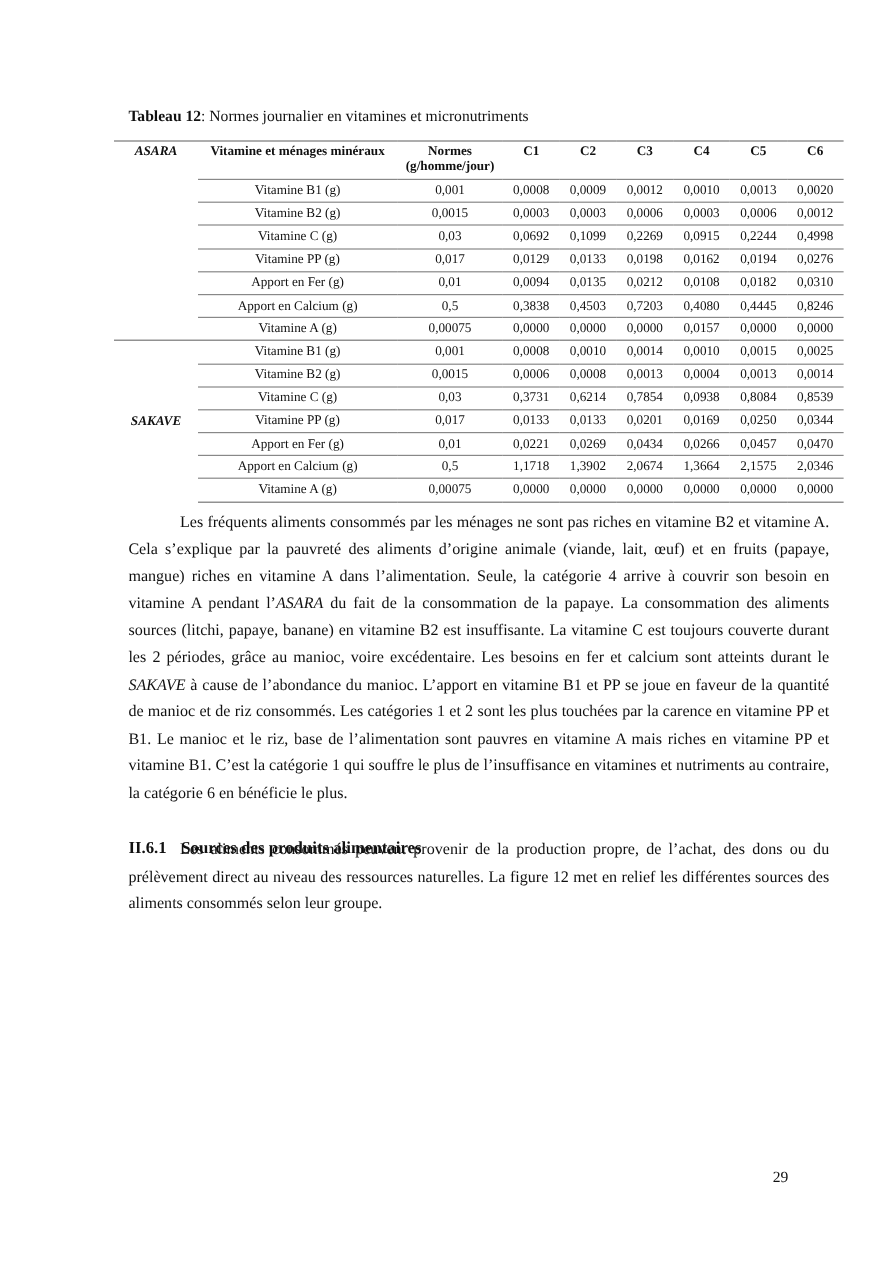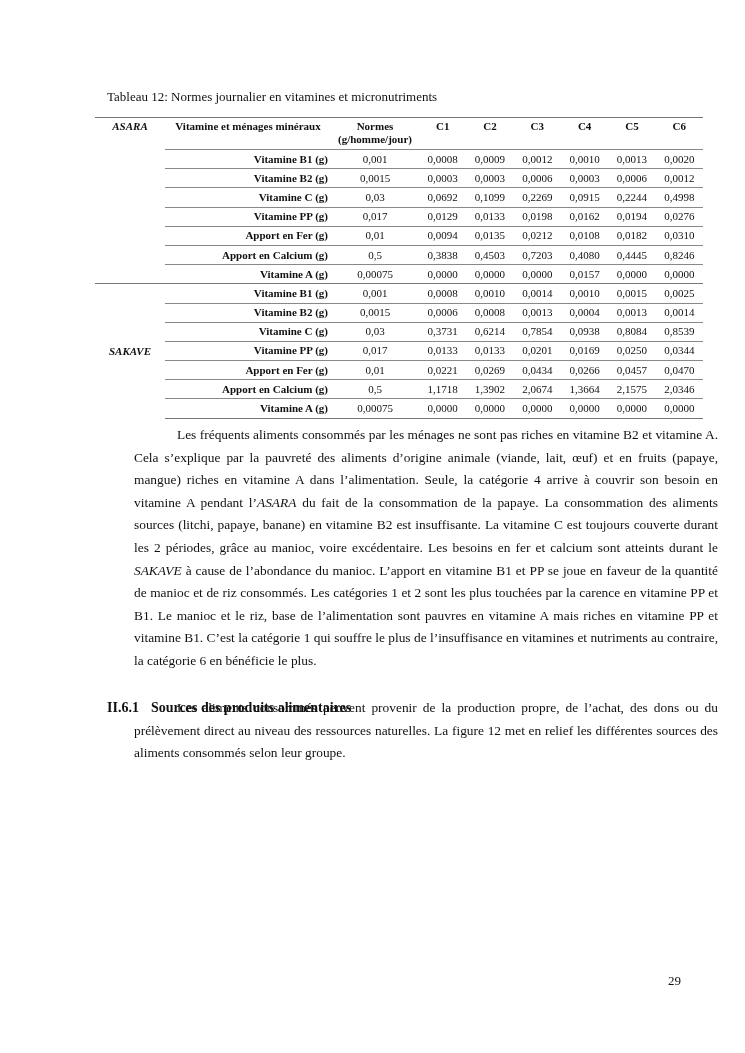--- a/index.html
+++ b/index.html
@@ -1,36 +1,36 @@
 <!DOCTYPE html>
 <html><head>
   <meta charset="utf-8">
   <style>
     html, body { margin: 0; padding: 0; background: #ffffff; }
     body { width: 745px; height: 1053px; position: relative; font-family: "Liberation Serif", serif; color: #111; overflow: hidden; }
     .caption { position: absolute; left: 107px; top: 89px; font-size: 13px; }
-    .caption b { font-weight: normal; text-align: center; }
+    .caption b { font-weight: bold; text-align: center; }
     table.data { position: absolute; left: 95px; top: 117px; width: 608px; border-collapse: collapse; font-size: 11px; }
     table.data td, table.data th { padding: 0 3px; height: 18.2px; line-height: 13px; vertical-align: middle; }
     table.data th { font-weight: bold; text-align: center; vertical-align: top; padding-top: 2px; height: 29px; border-top: 1px solid #777; }
     th.c-period { text-align: center; font-style: italic; width: 64px; }
     th.c-name { width: 160px; }
     th.c-norm { width: 82px; margin-left: 29px; }
     td.period { font-style: italic; font-weight: bold; text-align: center; vertical-align: top; padding-top: 3px; }
-    td.name { font-weight: bold; text-align: right; padding-left: 6px; border-top: 1px solid #888; }
+    td.name { font-weight: normal; text-align: center; padding-left: 6px; border-top: 1px solid #888; }
     td.num { text-align: center; border-top: 1px solid #888; }
     tr.first-sakave td { border-top: 1px solid #777; }
     tr.last td { border-bottom: 1px solid #777; }
     .para { position: absolute; left: 107px; width: 584px; font-size: 13.4px; line-height: 22.6px; text-align: justify; margin: 0; }
-    .indent { text-indent: 43px; margin-left: 27px; }
+    .indent { text-indent: 43px; }
     .p1 { top: 424px; }
     .heading { position: absolute; left: 107px; top: 700px; font-size: 14px; font-weight: bold; }
     .heading span.num { display: inline-block; width: 44px; }
     .p2 { top: 697px; }
-    .pagenum { position: absolute; left: 668px; top: 973px; font-size: 13px; }
+    .pagenum { position: absolute; left: 644px; top: 973px; font-size: 13px; }
   </style>
 </head>
 <body>
 
 <div class="caption"><b>Tableau 12</b><span>: Normes journalier en vitamines et micronutriments</span></div>
 
 <table class="data">
   <thead>
     <tr>
       <th class="c-period">ASARA</th>

